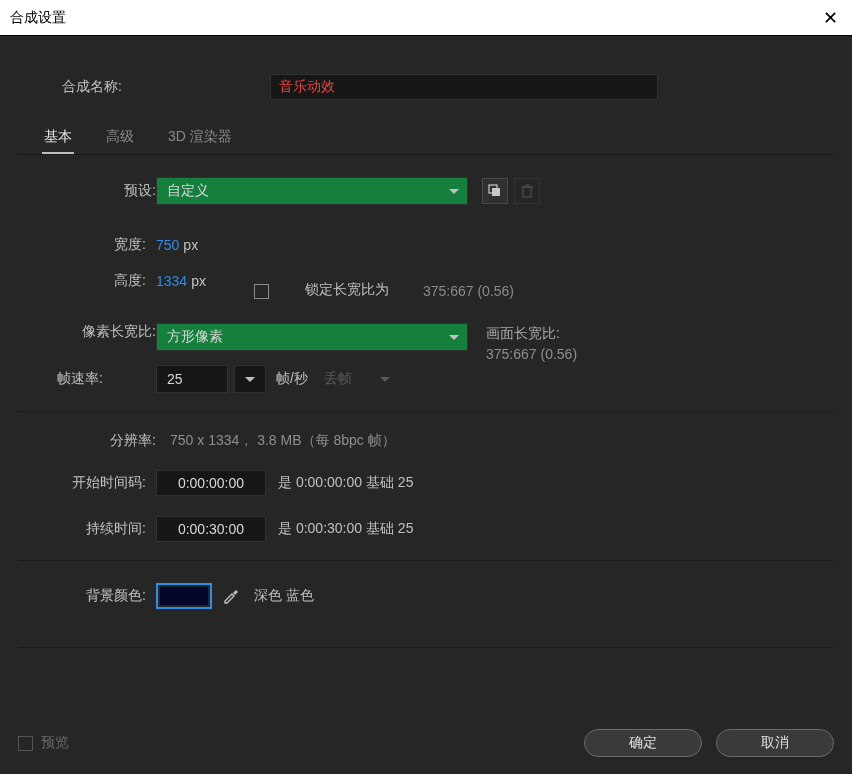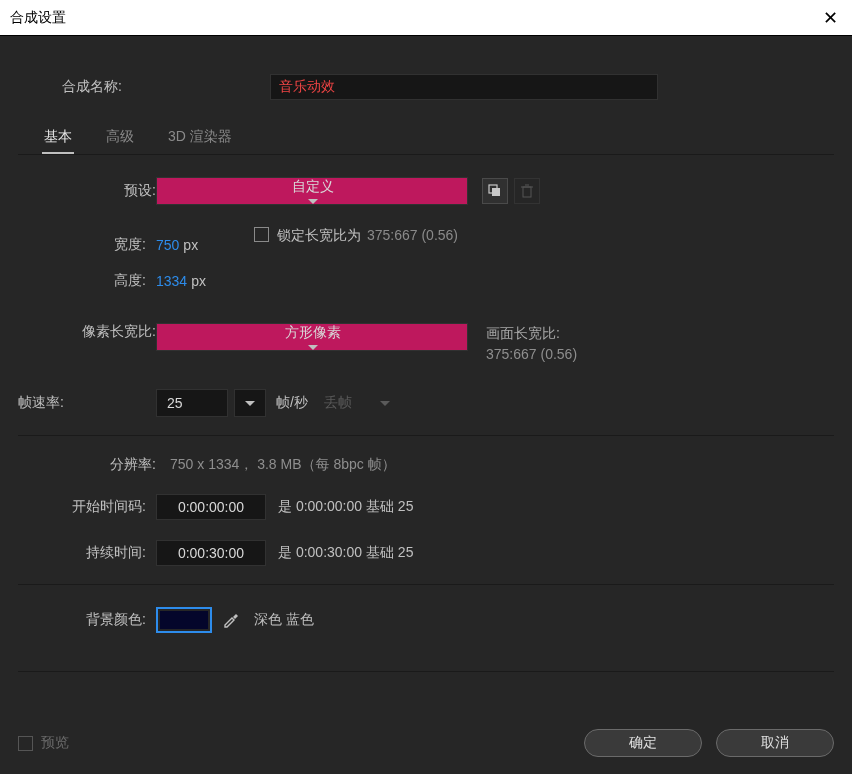--- a/index.html
+++ b/index.html
@@ -66,31 +66,30 @@
     color: #e8e8e8;
     border-bottom: 2px solid #bfbfbf;
   }
   .panel {
     border: 1px solid #1a1a1a;
     border-left: none;
     border-right: none;
     padding: 22px 0 18px 0;
   }
   .select {
-    background: #be185d;
+    background: #15803d;
     border: 1px solid #313131;
     height: 28px;
     color: #d8d8d8;
     display: flex;
     align-items: center;
     justify-content: space-between;
     padding: 0 8px 0 10px;
     font-size: 14px;
     cursor: pointer;
-    flex-direction: column;
   }
   .chev {
     width: 0; height: 0;
     border-left: 5px solid transparent;
     border-right: 5px solid transparent;
     border-top: 5px solid #c0c0c0;
   }
   .preset-row { display: flex; align-items: center; margin-bottom: 22px; }
   .preset-select { width: 312px; margin-right: 14px; }
   .iconbtn {
@@ -109,26 +108,26 @@
   .wh-unit { color: #c0c0c0; }
   .checkbox {
     width: 15px; height: 15px;
     border: 1px solid #8a8a8a;
     margin-right: 8px;
     cursor: pointer;
     display: inline-block;
   }
   .locktext { color: #c0c0c0; margin-right: 6px; }
   .ratio-text { color: #8a8a8a; }
-  .par-row { display: flex; align-items: flex-start; margin-bottom: 24px; }
+  .par-row { display: flex; align-items: flex-start; }
   .par-select { width: 312px; }
   .side-ratio { margin-left: 18px; color: #8e8e8e; line-height: 1.5; }
   .side-ratio .line1 { color: #a8a8a8; }
   .fr-row { display: flex; align-items: center; margin-bottom: 8px; }
-  .fr-label { width: 138px; text-align: left; padding-right: 14px; color: #c0c0c0; }
+  .fr-label { width: 138px; text-align: center; padding-right: 14px; color: #c0c0c0; }
   .fr-val {
     width: 72px; height: 28px;
     background: #161616; border: 1px solid #313131;
     color: #d8d8d8; display: flex; align-items: center; padding: 0 10px;
     cursor: text;
   }
   .fr-dd { width: 32px; height: 28px; background: #161616; border: 1px solid #313131; margin-left: 6px; display: flex; align-items: center; justify-content: center; cursor: pointer; }
   .fr-unit { margin-left: 10px; color: #c0c0c0; }
   .fr-drop-disabled { margin-left: 16px; color: #5a5a5a; display: flex; align-items: center; gap: 28px; }
   .divider { height: 1px; background: #1a1a1a; margin: 18px 0; }
@@ -172,21 +171,21 @@
     width: 118px; height: 28px;
     border: 1px solid #6a6a6a;
     border-radius: 14px;
     background: #3a3a3a;
     color: #e0e0e0;
     display: flex; align-items: center; justify-content: center;
     cursor: pointer;
     font-size: 14px;
   }
   .lock-wrap { display:flex; }
-  .lock-right { display:flex; align-items:flex-start; margin-left: 48px; }
+  .lock-right { display:flex; align-items:flex-end; margin-left: 48px; gap: 28px; }
   .save-icon-svg { display:block; }
 </style>
 </head>
 <body>
 
 <div class="titlebar">
   <span class="title">合成设置</span>
   <span class="close">✕</span>
 </div>
 

